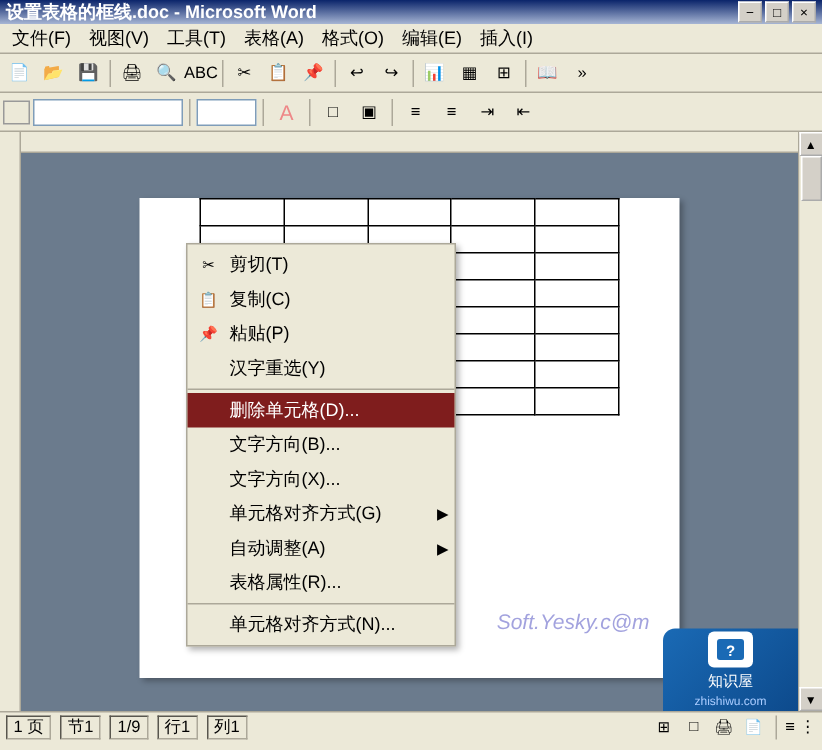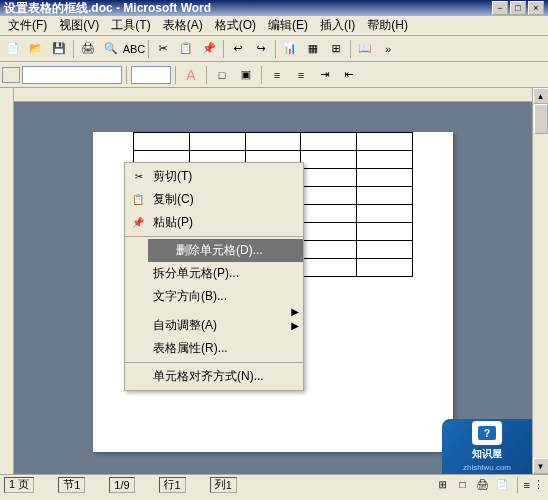--- a/index.html
+++ b/index.html
@@ -202,21 +202,21 @@
     }
     .ctx-item {
       padding: 3px 20px 3px 28px;
       cursor: pointer;
       font-size: 12px;
       display: flex;
       align-items: center;
       position: relative;
       white-space: nowrap;
     }
-    .ctx-item.highlighted { background: #737373; color: white; margin-left: 23px; }
+    .ctx-item.highlighted { background: #7f1d1d; color: white; }
     .ctx-separator {
       height: 1px;
       background: #aca899;
       margin: 2px 0;
     }
     .ctx-icon {
       position: absolute;
       left: 4px;
       width: 20px;
       height: 16px;
@@ -233,21 +233,21 @@
 
     
     .status-bar {
       height: 20px;
       background: #ece9d8;
       border-top: 1px solid #aca899;
       display: flex;
       align-items: center;
       padding: 0 4px;
       font-size: 11px;
-      gap: 24px;
+      gap: 6px;
     }
     .status-section {
       padding: 1px 4px;
       border: 1px inset #aca899;
       font-size: 11px;
       height: 16px;
       display: flex;
       align-items: center;
     }
 
@@ -283,21 +283,21 @@
       border-radius: 4px;
       display: flex;
       align-items: center;
       justify-content: center;
       font-size: 14px;
       color: #1a6ab5;
     }
     .logo-text {
       color: white;
       font-size: 10px;
-      font-weight: bold;
+      font-weight: normal;
     }
     .logo-subtext {
       color: #aaccff;
       font-size: 8px;
     }
   </style>
 </head>
 <body>
 
 <div class="title-bar">
@@ -310,21 +310,20 @@
 </div>
 
 <div class="menu-bar">
   <div class="menu-item">文件(F)</div>
   <div class="menu-item">视图(V)</div>
   <div class="menu-item">工具(T)</div>
   <div class="menu-item">表格(A)</div>
   <div class="menu-item">格式(O)</div>
   <div class="menu-item">编辑(E)</div>
   <div class="menu-item">插入(I)</div>
-  <div class="menu-item">帮助(H)</div>
 </div>
 
 <div class="toolbar">
   <div class="tb-btn">📄</div>
   <div class="tb-btn">📂</div>
   <div class="tb-btn">💾</div>
   <div class="tb-separator"></div>
   <div class="tb-btn">🖨</div>
   <div class="tb-btn">🔍</div>
   <div class="tb-btn">ABC</div>
@@ -433,56 +432,61 @@
         <tr>
           <td></td>
           <td></td>
           <td></td>
           <td></td>
           <td></td>
         </tr>
       </tbody>
         </table>
 
+      <div class="watermark">Soft.Yesky.c@m</div>
     </div>
 
     <div class="context-menu">
 
       <div class="ctx-item">
         <span class="ctx-icon">✂</span>
         <span>剪切(T)</span>
       </div>
 
       <div class="ctx-item">
         <span class="ctx-icon">📋</span>
         <span>复制(C)</span>
       </div>
 
       <div class="ctx-item">
         <span class="ctx-icon">📌</span>
         <span>粘贴(P)</span>
       </div>
 
+      <div class="ctx-item">
+        <span>汉字重选(Y)</span>
+      </div>
       <div class="ctx-separator"></div>
 
 
       <div class="ctx-item highlighted">
         <span>删除单元格(D)...</span>
       </div>
 
-      <div class="ctx-item">
-        <span>拆分单元格(P)...</span>
-      </div>
 
       <div class="ctx-item">
         <span>文字方向(B)...</span>
       </div>
 
-
-      <div class="ctx-item">
+      <div class="ctx-item">
+        <span>文字方向(X)...</span>
+      </div>
+
+      <div class="ctx-item">
+        <span>单元格对齐方式(G)</span>
         <span class="ctx-arrow">▶</span>
       </div>
 
       <div class="ctx-item">
         <span>自动调整(A)</span>
         <span class="ctx-arrow">▶</span>
       </div>
 
       <div class="ctx-item">
         <span>表格属性(R)...</span>

